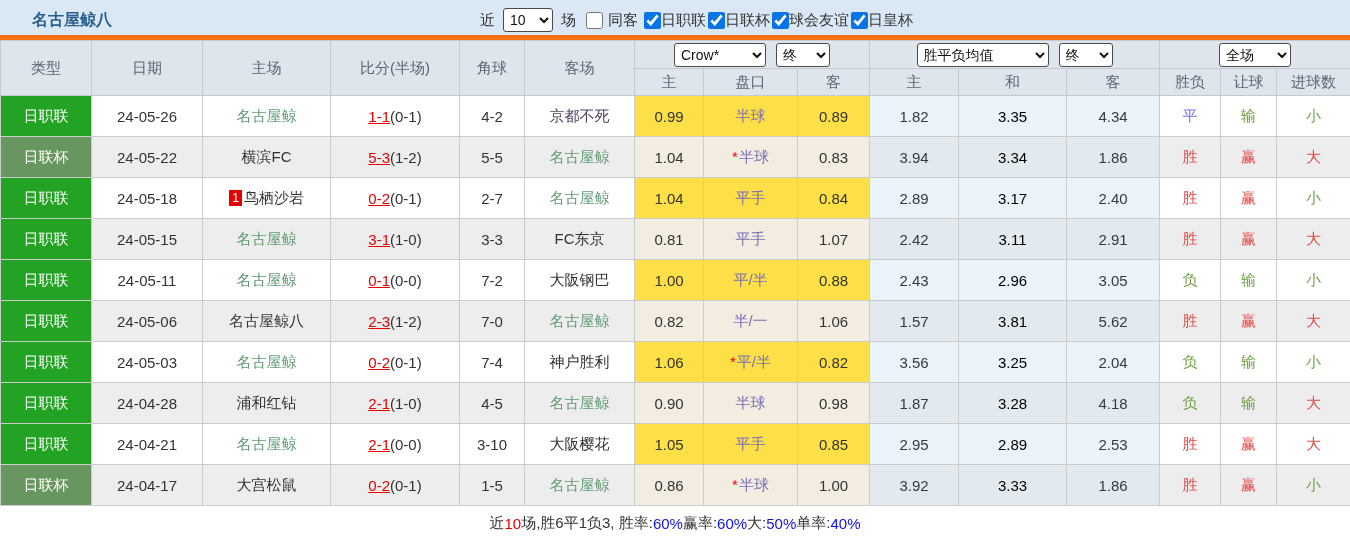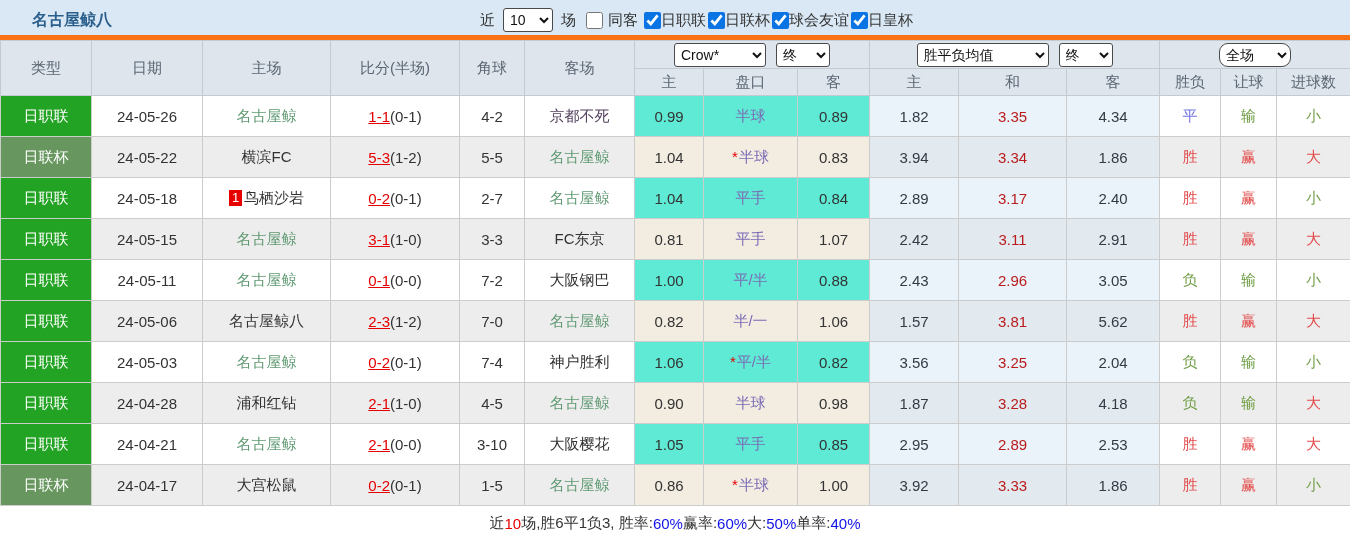--- a/index.html
+++ b/index.html
@@ -25,54 +25,54 @@
   .toolbar-controls select { margin:0 2px; }
   select {
     font-family:inherit; font-size:14px; color:#111;
     background:#fff; border:1px solid #4a4a4a; border-radius:3px;
     height:24px; padding:0 2px;
   }
   select.sel-recent { width:50px; }
   select.sel-source { width:92px; }
   select.sel-time   { width:54px; }
   select.sel-avg    { width:132px; }
-  select.sel-scope  { width:72px;border-radius:9px; }
+  select.sel-scope  { width:72px; }
   input[type="checkbox"] {
     width:17px; height:17px; accent-color:#0b74e5; margin:0;
   }
   .filter { display:inline-flex; align-items:center; gap:0; cursor:pointer; }
   .cb-gap { margin-left:4px; }
   
   table { border-collapse:collapse; table-layout:fixed; width:1350px; }
   th, td { border:1px solid #ccc; text-align:center; overflow:hidden; white-space:nowrap; }
   thead th, thead td { background:#dee5ec; color:#5a6673; font-weight:normal; font-size:15px; border-color:#c3cad2; }
   tr.hdr-a > td { height:28px; }
   tr.hdr-b > th { height:27px; }
   thead th[rowspan] { height:55px; }
   .sel-row-cell { text-align:center; }
   .sel-group { display:inline-flex; align-items:center; gap:10px; }
   tbody tr { height:41px; }
   tbody td { font-size:15px; }
   tr.odd  td { background:#ffffff; }
   tr.even td { background:#ededed; }
-  tr.odd  td.crow { background:#5eead4; }
+  tr.odd  td.crow { background:#fde047; }
   tr.even td.crow { background:#f2ece1; }
   tr.odd  td.avgc { background:#eaf3fa; }
   tr.even td.avgc { background:#e2eaef; }
   td.typ { color:#fff; }
   tr td.typ.league { background:#23a323; }
   tr td.typ.cup    { background:#67975f; }
   .team-green { color:#5f9972; }
   .team-dark  { color:#333; }
   .team-purple{ color:#54405e; }
   .score-main { color:#e60000;text-decoration:underline; }
   .score-half { color:#333; }
   .handicap-txt { color:#7b6bb5; }
   .star { color:#e60000; margin-right:1px; }
-  td.avg-draw { color:#b91c1c; }
+  td.avg-draw { color:#000000; }
   td.avg-side { color:#333a44; }
   .res-win  { color:#e34b4b; }
   .res-lose { color:#6d9c42; }
   .res-draw { color:#7473e2; }
   .rank-badge {
     display:inline-block; background:#e60000; color:#fff;
     font-size:13px; line-height:16px; min-width:13px; height:16px;
     padding:0 2px; margin-right:2px; vertical-align:1px;
   }
   

